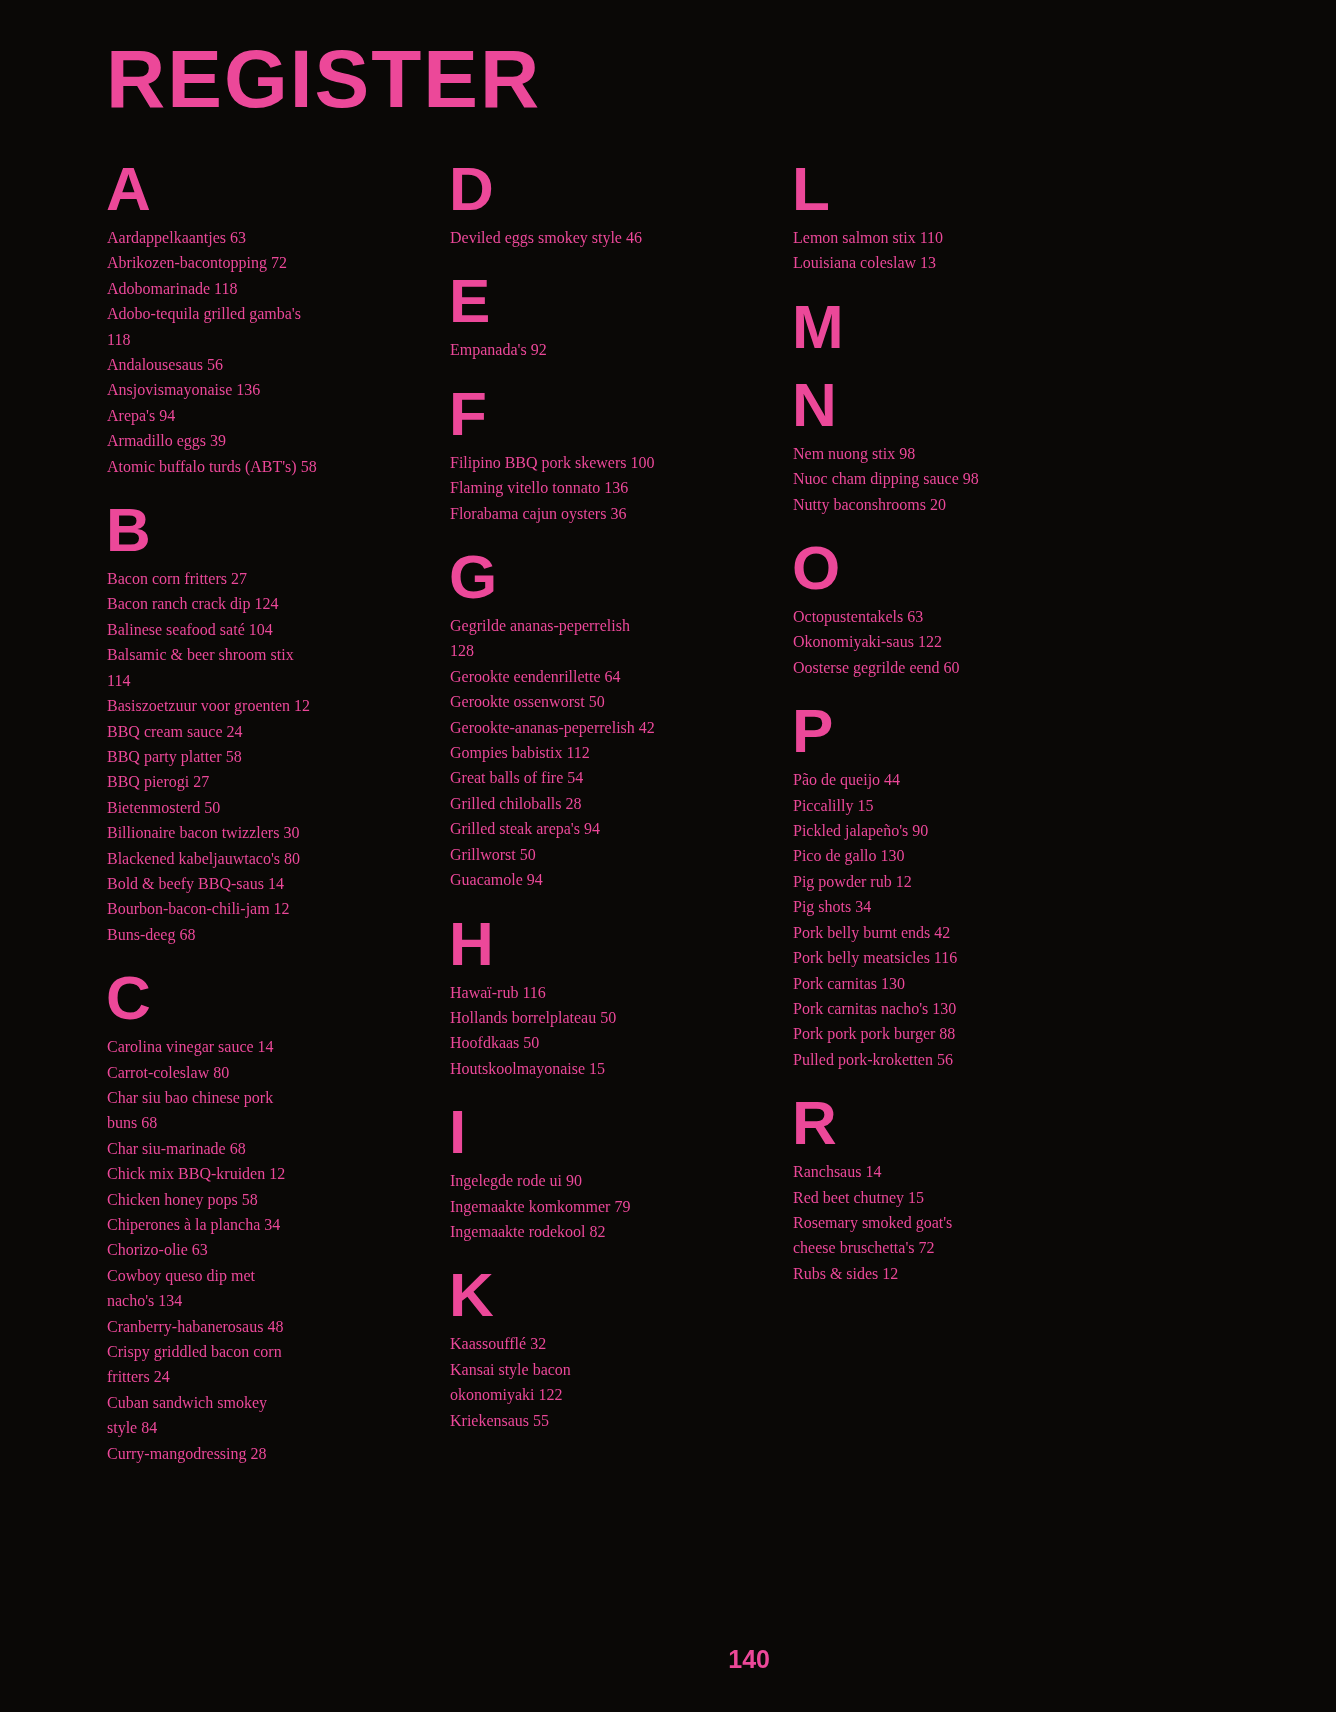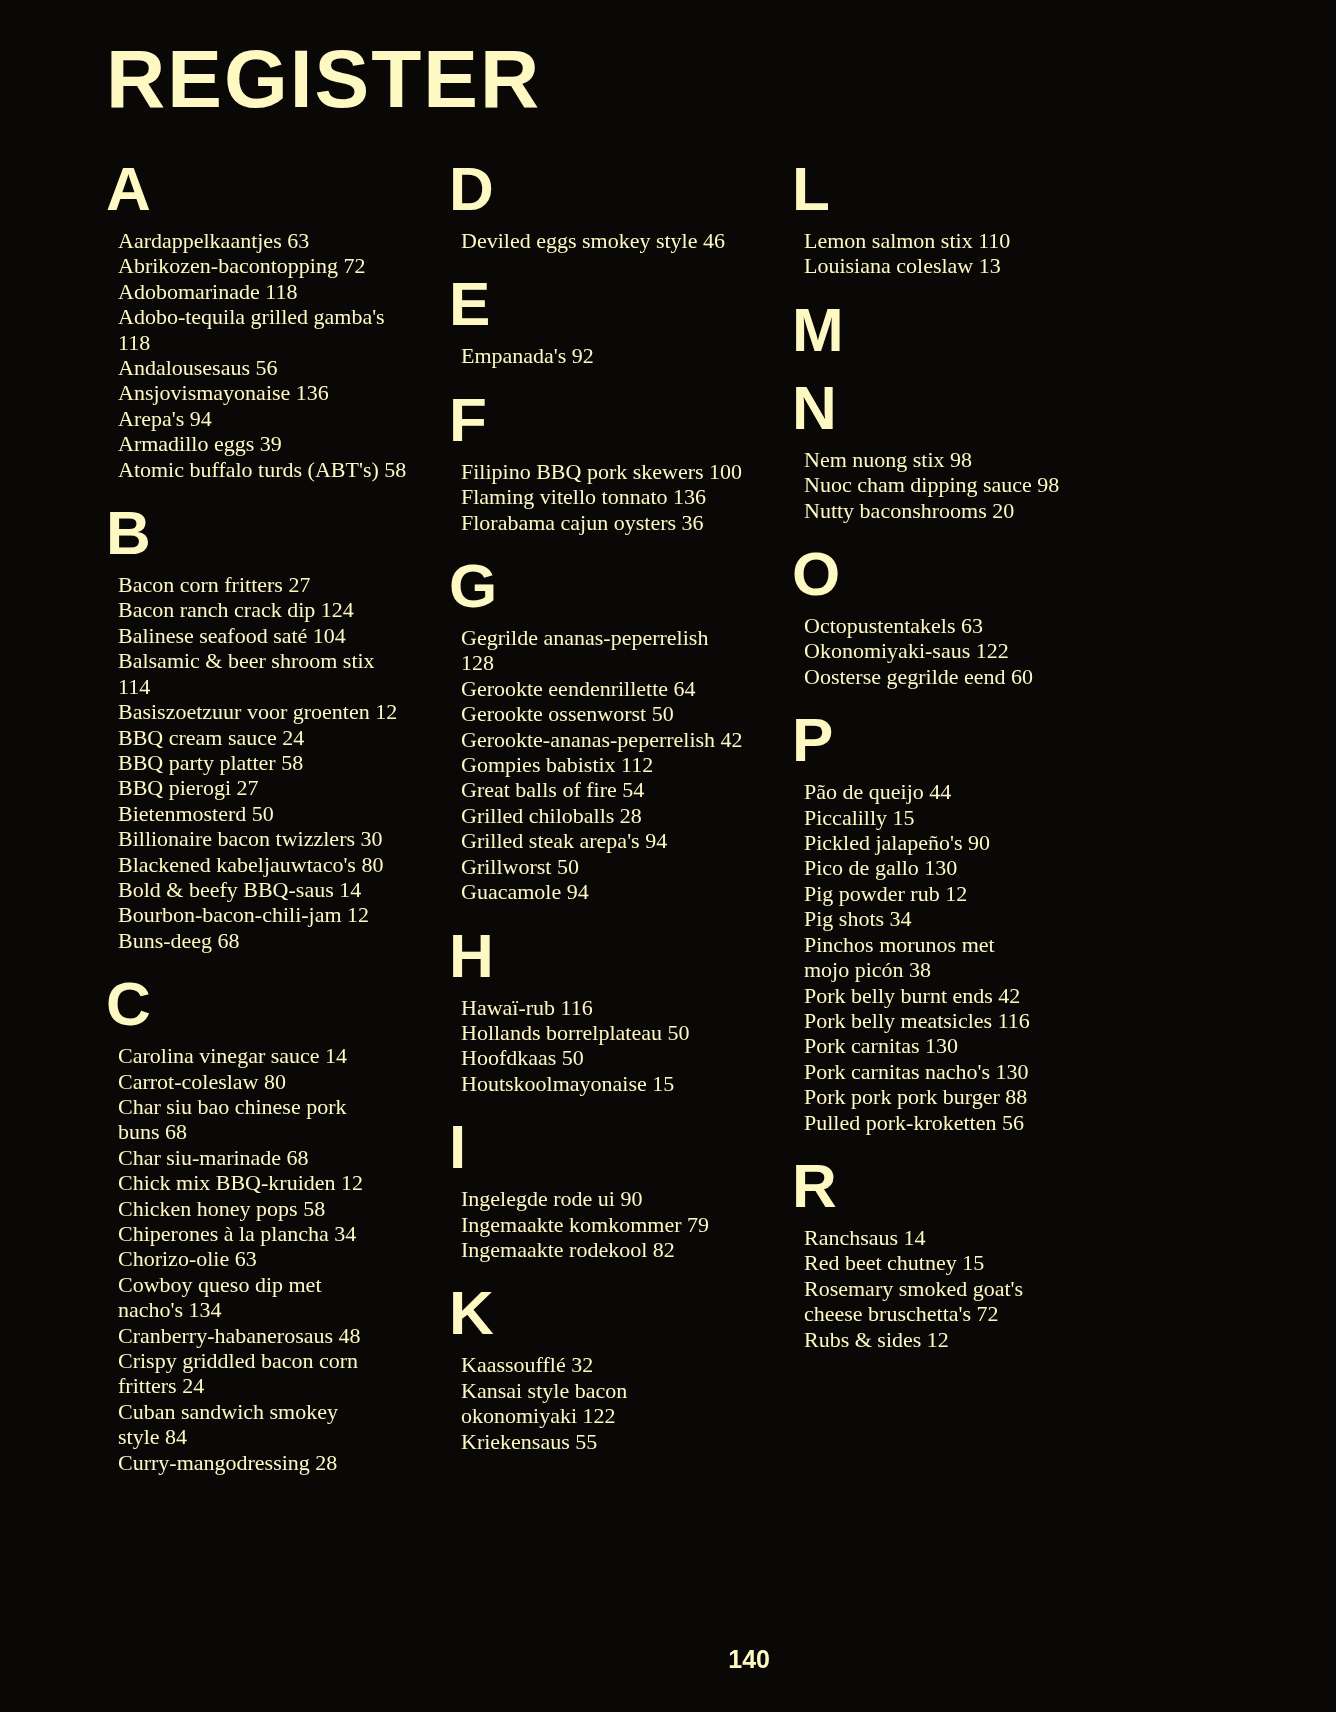--- a/index.html
+++ b/index.html
@@ -5,21 +5,21 @@
   html, body {
     margin: 0;
     padding: 0;
     background: #0a0806;
   }
   .page {
     position: relative;
     width: 1336px;
     height: 1712px;
     background: #0a0806;
-    color: #fef9c3;
+    color: #ec4899;
     font-family: "Liberation Serif", serif;
     overflow: hidden;
   }
   .title {
     font-family: "Liberation Sans", sans-serif;
     font-weight: bold;
     font-size: 82px;
     line-height: 1;
     letter-spacing: 2px;
     margin: 38px 0 0 106px;
@@ -37,23 +37,23 @@
   .section:first-child { margin-top: 0; }
   .letter {
     font-family: "Liberation Sans", sans-serif;
     font-weight: bold;
     font-size: 62px;
     line-height: 54px;
     margin-bottom: 9px;
   }
   ul.entries {
     list-style: none;
-    margin: 12px;
+    margin: 1px;
     padding: 0;
-    font-size: 22px;
+    font-size: 16px;
     line-height: 25.4px;
   }
   li.entry {
     margin: 0;
     white-space: pre-line; 
   }
   .page-number {
     position: absolute;
     left: 449px;
     width: 321px;
@@ -222,22 +222,20 @@
         </section>
         <section class="section">
           <div class="letter">P</div>
           <ul class="entries">
             <li class="entry">Pão de queijo 44</li>
             <li class="entry">Piccalilly 15</li>
             <li class="entry">Pickled jalapeño's 90</li>
             <li class="entry">Pico de gallo 130</li>
             <li class="entry">Pig powder rub 12</li>
             <li class="entry">Pig shots 34</li>
-            <li class="entry">Pinchos morunos met
-mojo picón 38</li>
             <li class="entry">Pork belly burnt ends 42</li>
             <li class="entry">Pork belly meatsicles 116</li>
             <li class="entry">Pork carnitas 130</li>
             <li class="entry">Pork carnitas nacho's 130</li>
             <li class="entry">Pork pork pork burger 88</li>
             <li class="entry">Pulled pork-kroketten 56</li>
           </ul>
         </section>
         <section class="section">
           <div class="letter">R</div>

